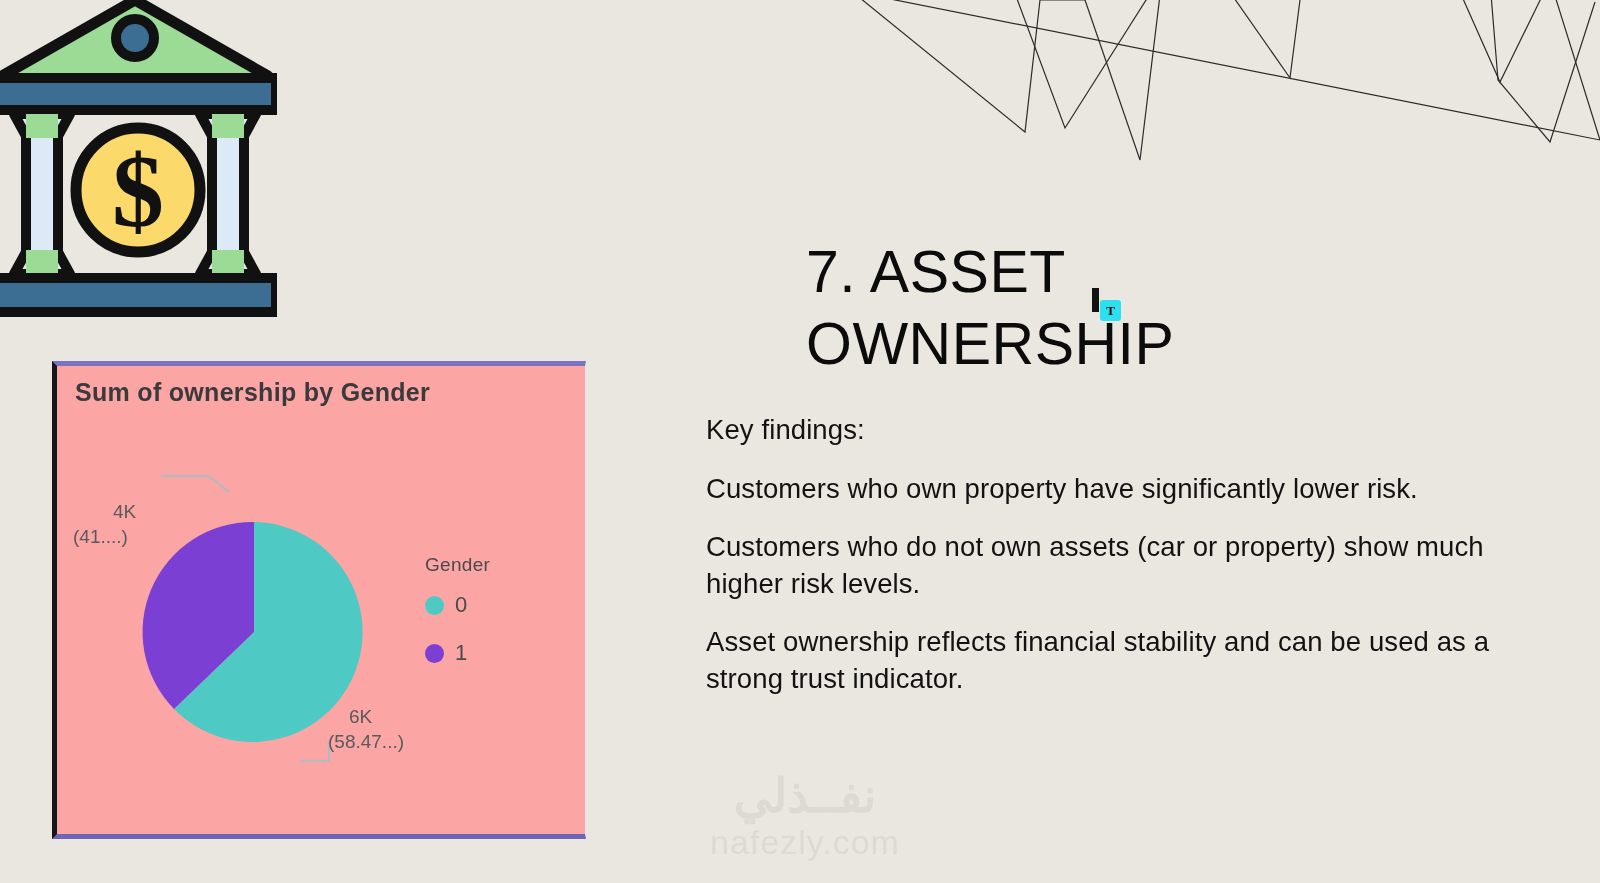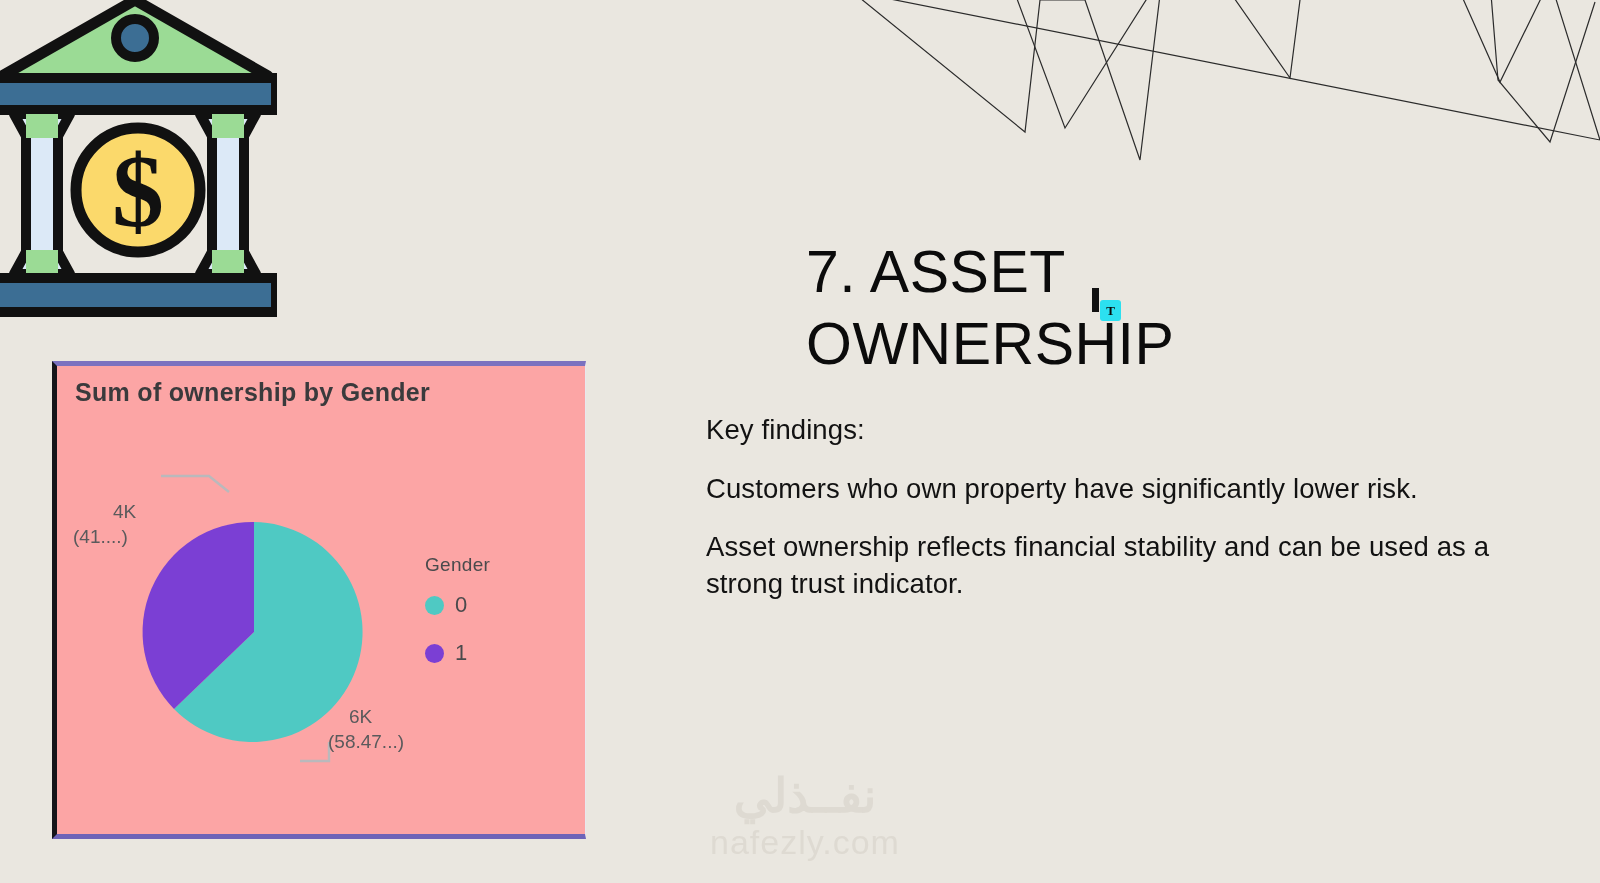--- a/index.html
+++ b/index.html
@@ -284,20 +284,21 @@
   </div>
 
   <div id="text-cursor">
     <div id="caret-bar"></div>
     <div id="t-badge">T</div>
   </div>
 
   <div id="body-copy">
     <p class="para">Key findings:</p>
     <p class="para">Customers who own property have significantly lower risk.</p>
+    <p class="para">Customers who do not own assets (car or property) show much higher risk levels.</p>
     <p class="para">Asset ownership reflects financial stability and can be used as a strong trust indicator.</p>
   </div>
 
   <div id="watermark">
     <div id="wm-ar">نفــذلي</div>
     <div id="wm-en">nafezly.com</div>
   </div>
 
 </div>
 

